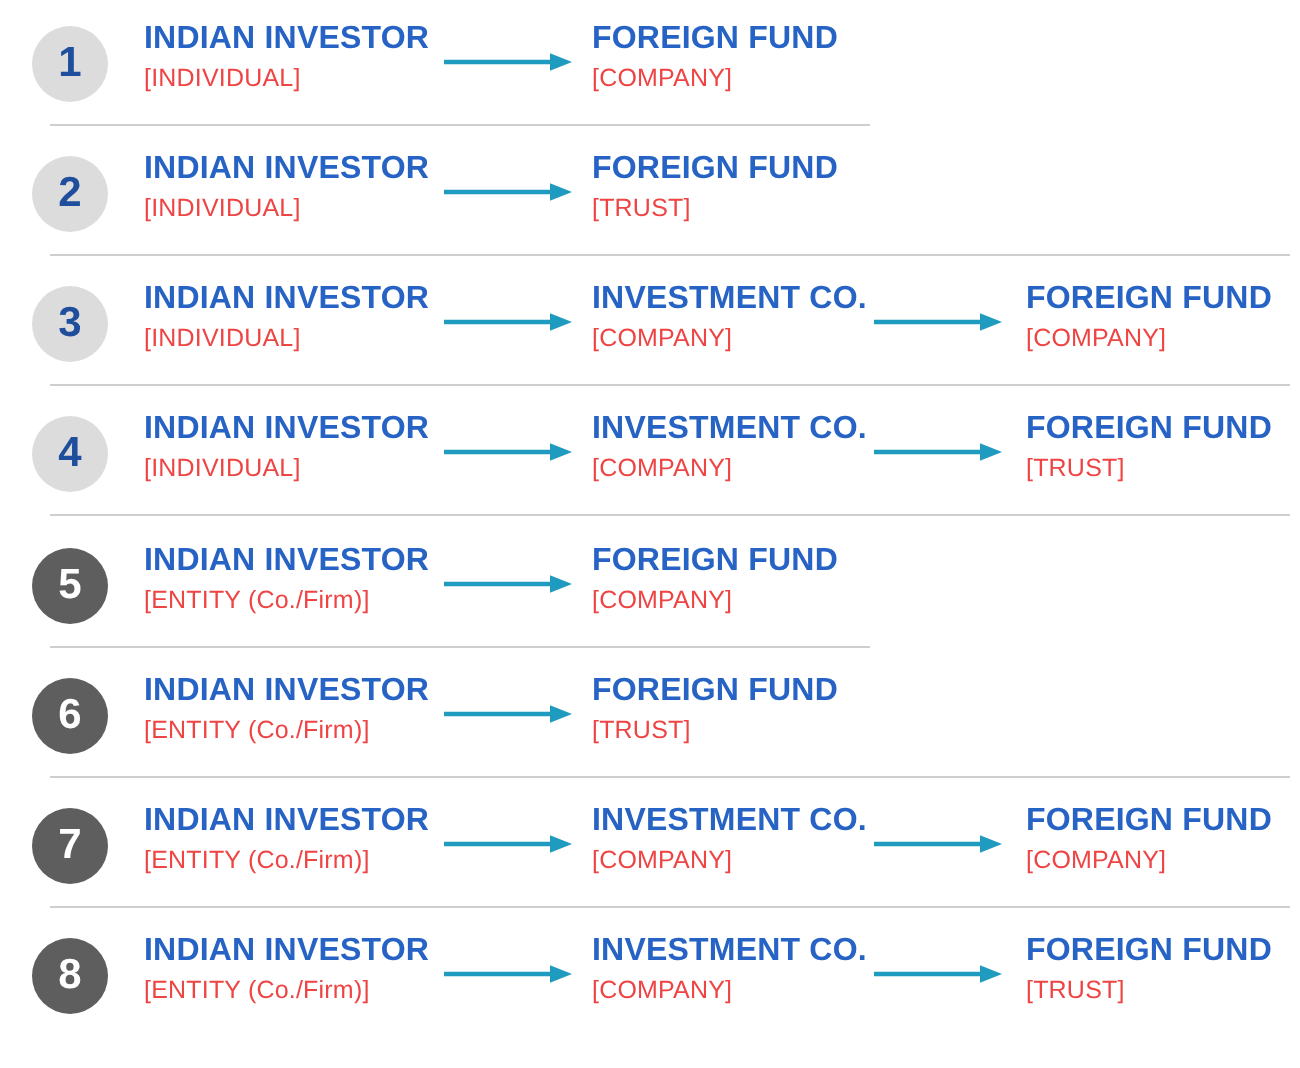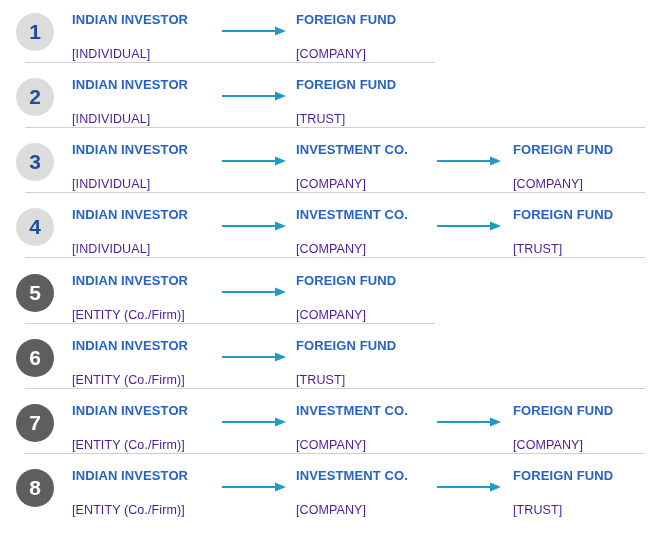--- a/index.html
+++ b/index.html
@@ -46,33 +46,33 @@
   .badge.dark {
     background: #5e5e5e;
     color: #ffffff;
   }
   .node {
     position: absolute;
     top: 11px;
     white-space: nowrap;
   }
   .node .title {
-    font-size: 13px;
+    font-size: 16px;
     font-weight: bold;
     color: #2663c4;
     letter-spacing: 0.1px;
     line-height: 17px;
   }
   .node .sub {
     font-size: 12.5px;
     font-weight: normal;
-    color: #4c1d95;
+    color: #ef4444;
     letter-spacing: 0.1px;
     line-height: 18px;
-    margin-top: 17px;
+    margin-top: 2px;
   }
   .arrow {
     position: absolute;
     top: 25px;
     height: 12px;
   }
   .arrow svg {
     display: block;
   }
   .divider {

